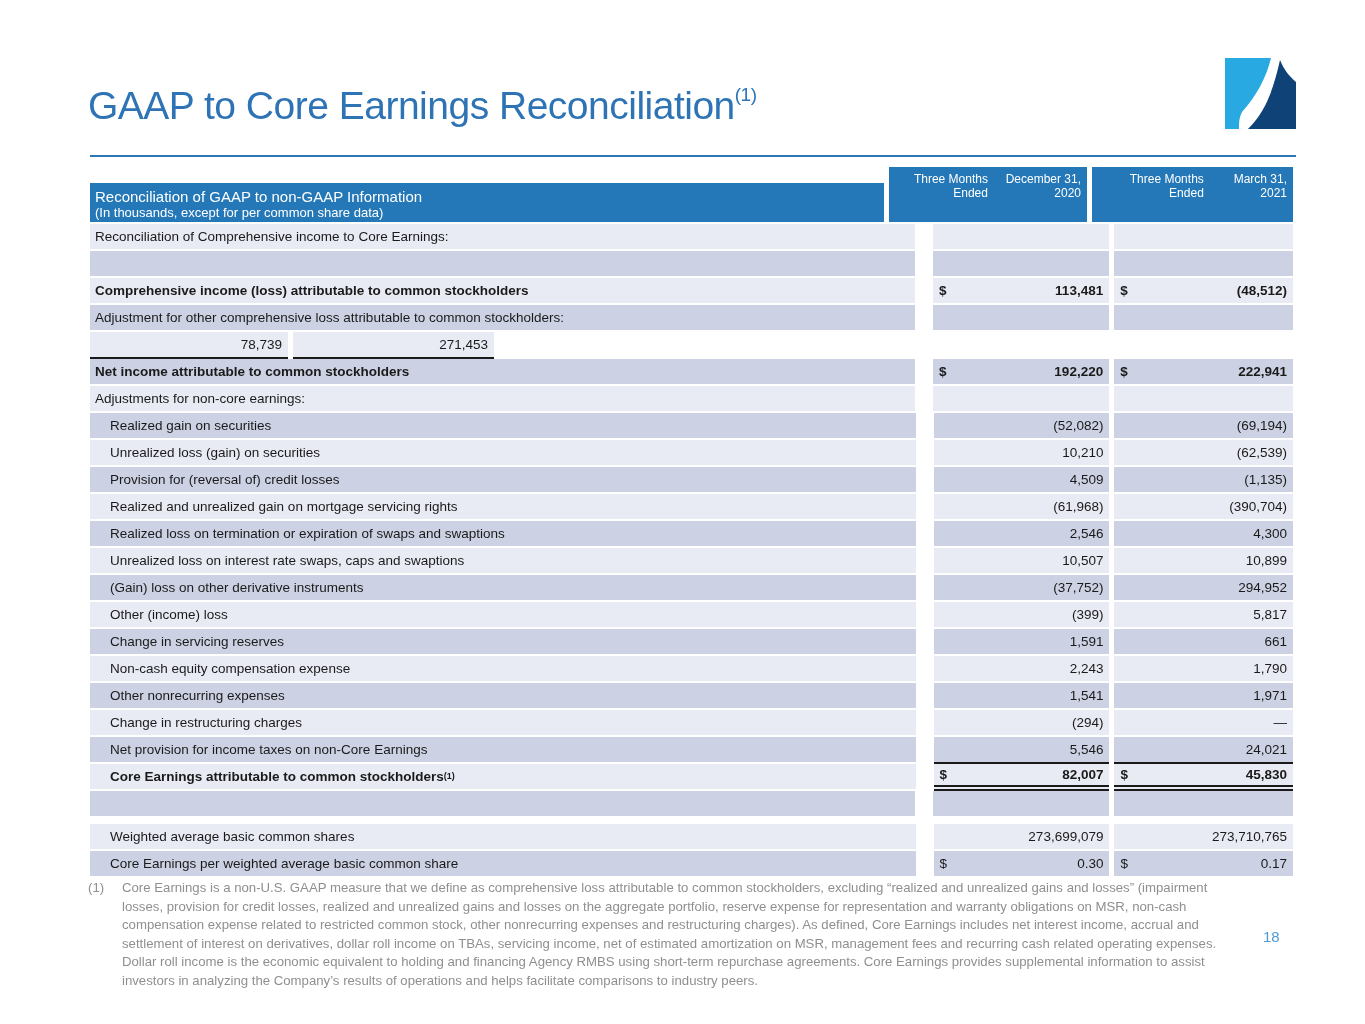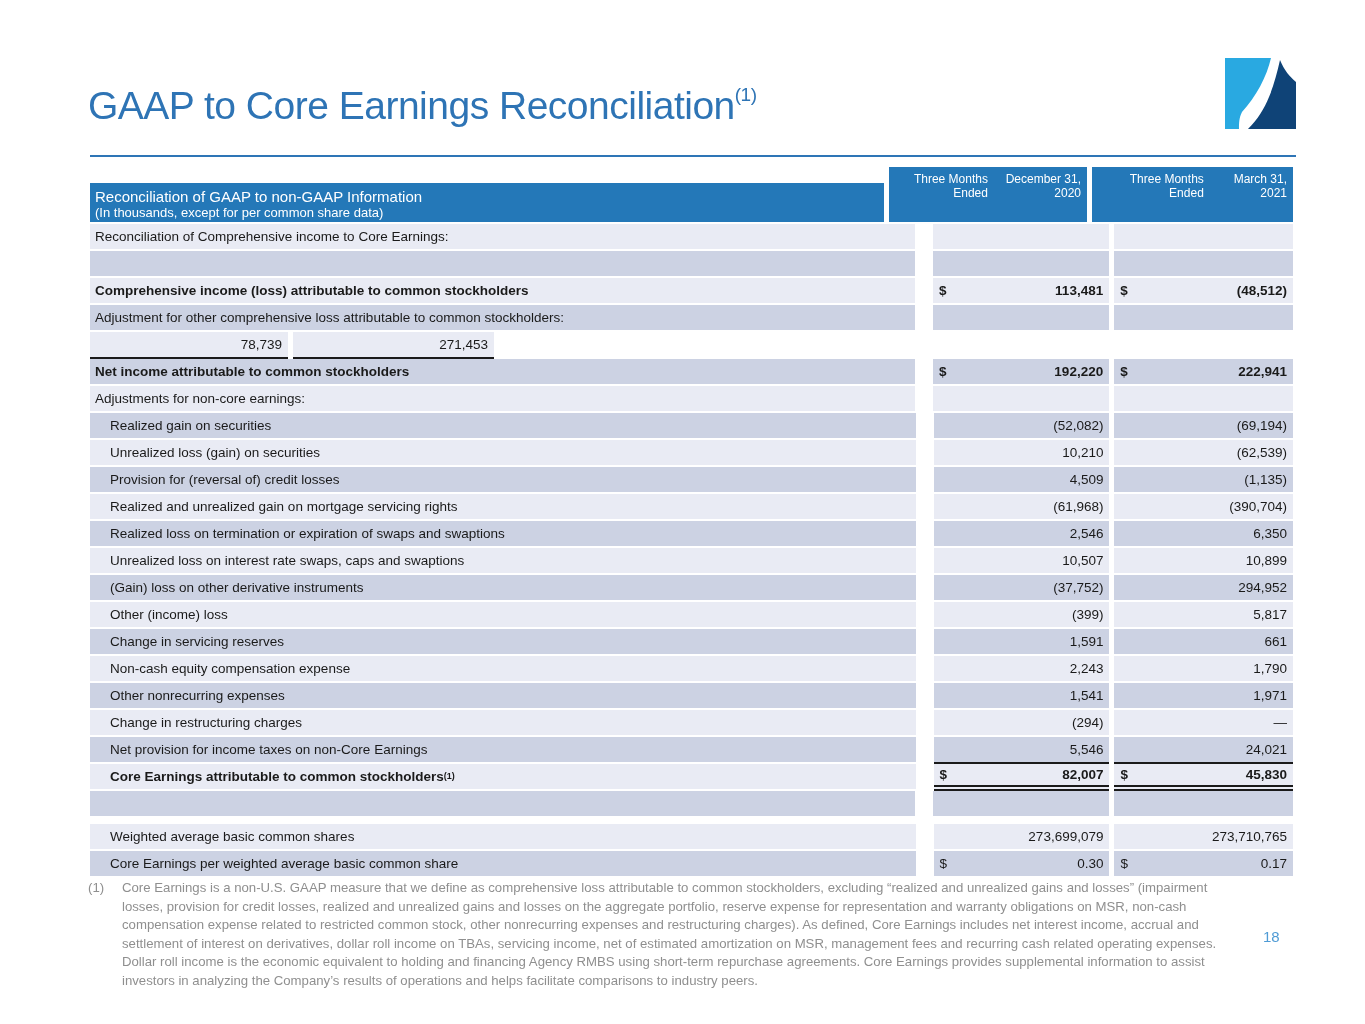--- a/index.html
+++ b/index.html
@@ -208,21 +208,21 @@
           </div>
         </div>
         <div class="row medium">
           <div class="cell label indent">Realized loss on termination or expiration of swaps and swaptions</div>
           <div class="cell val c1">
             <span class="cur"></span>
             <span class="num">2,546</span>
           </div>
           <div class="cell val c2">
             <span class="cur"></span>
-            <span class="num">6,350</span>
+            <span class="num">4,300</span>
           </div>
         </div>
         <div class="row pale">
           <div class="cell label indent">Unrealized loss on interest rate swaps, caps and swaptions</div>
           <div class="cell val c1">
             <span class="cur"></span>
             <span class="num">10,507</span>
           </div>
           <div class="cell val c2">
             <span class="cur"></span>

